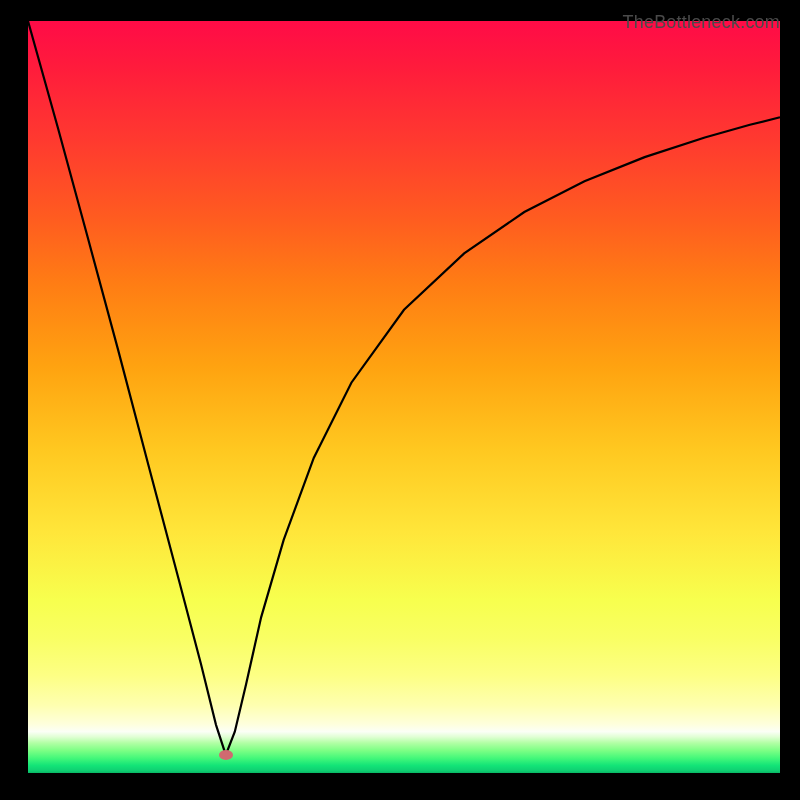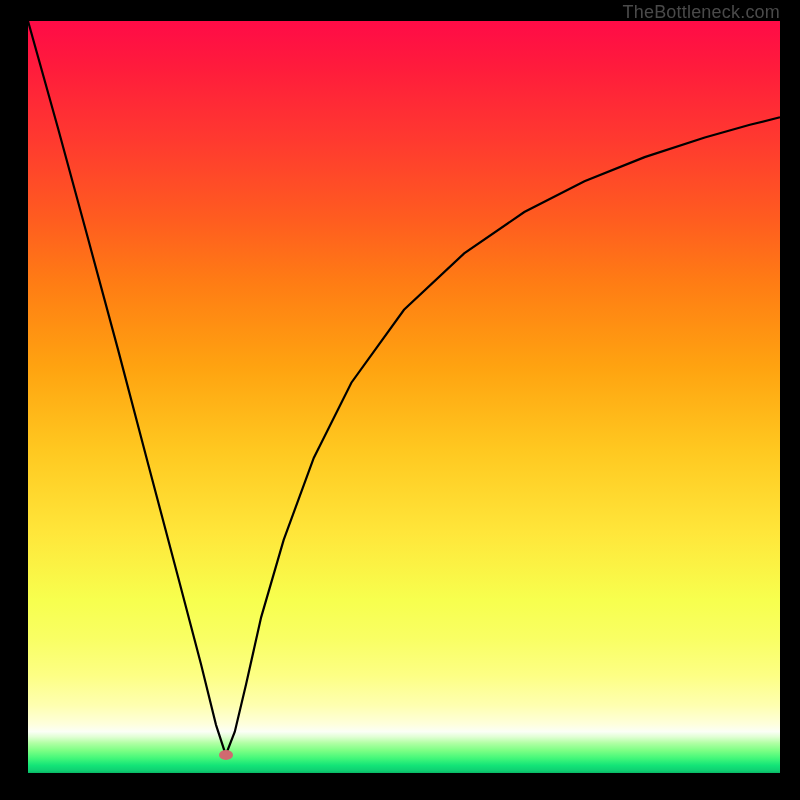--- a/index.html
+++ b/index.html
@@ -57,21 +57,21 @@
   .curve {
     position: absolute;
     left: 0;
     top: 0;
     width: 752px;
     height: 752px;
     overflow: visible;
   }
   .watermark {
     position: absolute;
-    top: 2px;
+    top: 12px;
     right: 20px;
     font-family: Arial, Helvetica, sans-serif;
     font-size: 18px;
     color: #4a4a4a;
     letter-spacing: 0.2px;
   }
 </style>
 </head>
 <body>
 

